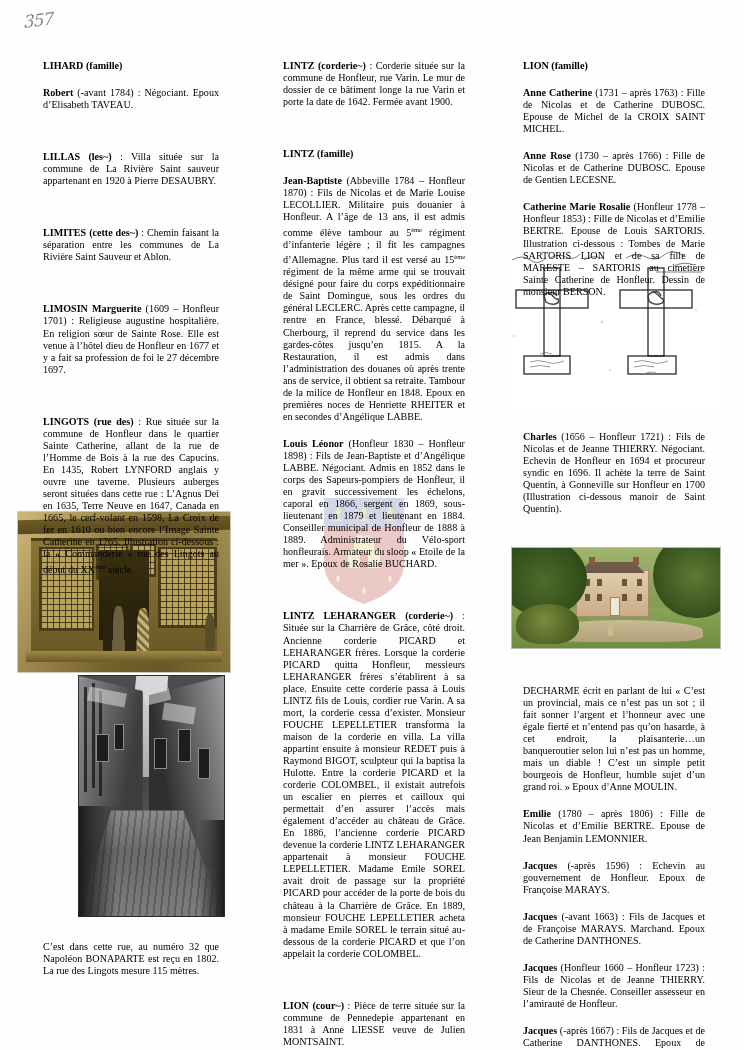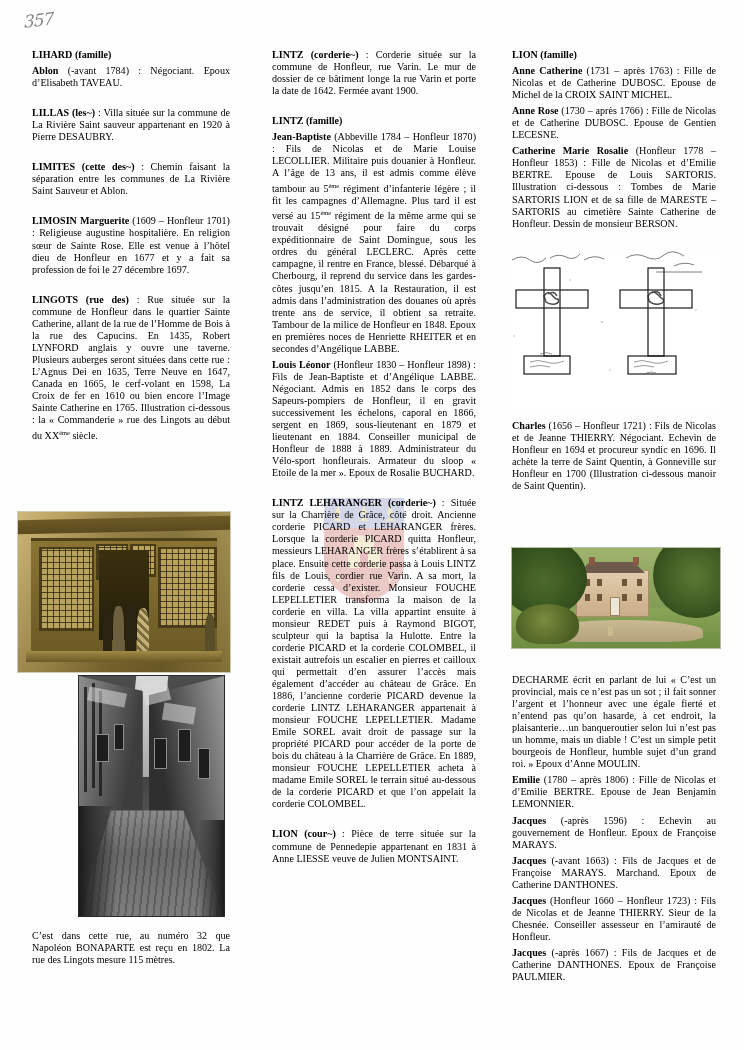--- a/index.html
+++ b/index.html
@@ -65,21 +65,21 @@
   #col3 { left: 508px; width: 212px; }
 
   .entry { margin: 0 0 0 0; }
   .gap { height: 10px; }
 
   .hd { font-weight: bold; }
   .nm { font-weight: bold; }
   sup.ord { font-size: 6.4px; vertical-align: super; }
 
   p.t {
-    margin: 4px;
+    margin: 15px;
     text-align: justify;
     text-indent: 0;
   }
 
   
   .fig { position: absolute; z-index: 1; }
 
   
   #fig-commanderie {
     left: 18px; top: 512px;
@@ -280,21 +280,21 @@
       <path d="M20 76 l2 5 -2 4 -2-4z"></path>
       <path d="M72 76 l2 5 -2 4 -2-4z"></path>
       <path d="M46 88 l2 5 -2 4 -2-4z"></path>
     </g>
   </svg>
 
   <div class="col" id="col1">
 
     <div class="entry">
       <p class="t hd">LIHARD (famille)</p>
-      <p class="t"><span class="nm">Ablon</span><span> (-avant 1784) : Négociant. Epoux d’Elisabeth TAVEAU.</span></p>
+      <p class="t"><span class="nm">Robert</span><span> (-avant 1784) : Négociant. Epoux d’Elisabeth TAVEAU.</span></p>
     </div>
 
     <div class="gap"></div>
 
     <div class="entry">
       <p class="t"><span class="hd">LILLAS (les~)</span><span> : Villa située sur la commune de La Rivière Saint sauveur appartenant en 1920 à Pierre DESAUBRY.</span></p>
     </div>
 
     <div class="gap"></div>
 

